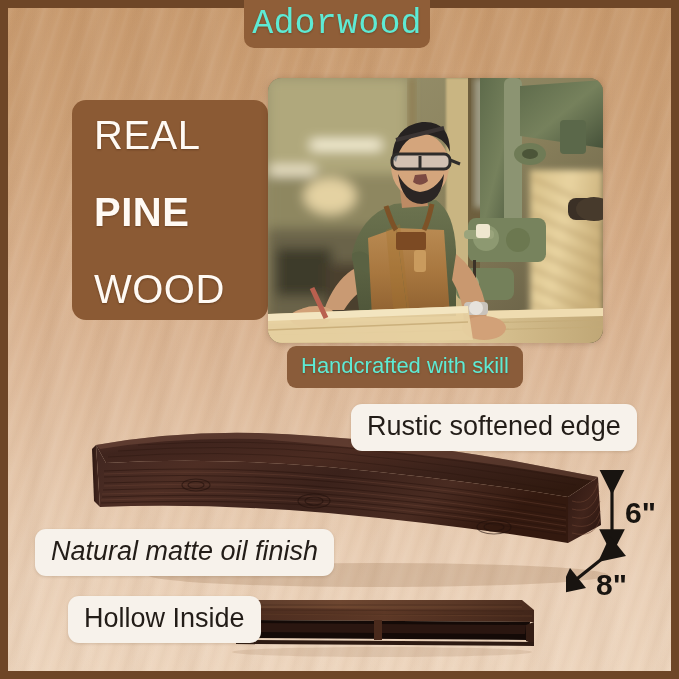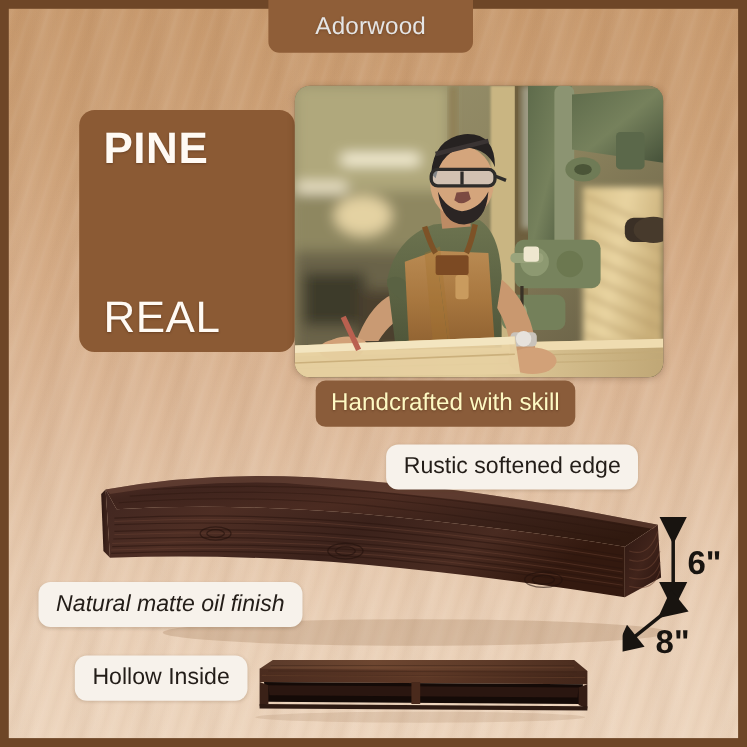--- a/index.html
+++ b/index.html
@@ -62,25 +62,26 @@
   .brand-tab {
     position: absolute;
     left: 244px; top: 0px;
     width: 186px; height: 48px;
     background: #8f5e38;
     border-radius: 0 0 10px 10px;
     display: flex; align-items: center; justify-content: center;
     z-index: 7;
   }
   .brand-tab .txt {
-    color: #e5e5e5;
-    font-size: 22px;
+    color: #5eead4;
+    font-size: 35px;
     letter-spacing: .2px;
     line-height: 1;
     text-shadow: 0 1px 2px rgba(60,32,12,.35);
+    font-family: Liberation Mono, monospace;
   }
 
   
   .headline-box {
     position: absolute;
     left: 72px; top: 100px;
     width: 196px; height: 220px;
     background: #8b5a34;
     border-radius: 14px 14px 14px 14px;
     z-index: 3;
@@ -108,37 +109,37 @@
     background: #6f6d4b;
     box-shadow: 0 1px 6px rgba(70,40,18,.25);
   }
   .photo svg { display: block; width: 100%; height: 100%; }
 
   
   .label-dark {
     position: absolute;
     background: #8a5c3a;
     border-radius: 9px;
-    color: #fef9c3;
+    color: #5eead4;
     font-size: 22px;
     line-height: 1;
     padding: 9px 14px 11px;
     white-space: nowrap;
     z-index: 8;
     text-shadow: 0 1px 2px rgba(55,28,10,.35);
   }
   .label-handcraft { left: 287px; top: 346px; }
 
   
   .label-light {
     position: absolute;
     background: #f7f2eb;
     border-radius: 11px;
     color: #231d18;
-    font-size: 21px;
+    font-size: 27px;
     line-height: 1;
     padding: 9px 16px 11px;
     white-space: nowrap;
     z-index: 8;
     box-shadow: 0 1px 3px rgba(90,60,35,.18);
   }
   .label-edge    { left: 351px; top: 404px; }
   .label-finish  { left: 35px;  top: 529px; font-style: italic; }
   .label-hollow  { left: 68px;  top: 596px; }
 
@@ -170,22 +171,23 @@
   <div class="panel">
     <div class="grain"></div>
     <div class="grain2"></div>
   </div>
 
   <div class="brand-tab">
     <span class="txt">Adorwood</span>
   </div>
 
   <div class="headline-box">
+    <span class="line">REAL</span>
     <span class="line bold">PINE</span>
-    <span class="line">REAL</span>
+    <span class="line">WOOD</span>
   </div>
 
   <div class="photo">
     <svg viewBox="0 0 335 265" preserveAspectRatio="xMidYMid slice">
       <defs>
         <linearGradient id="wallg" x1="0" y1="0" x2="0" y2="1">
           <stop offset="0" stop-color="#8d8a63"></stop>
           <stop offset="0.45" stop-color="#a09a70"></stop>
           <stop offset="1" stop-color="#6d6247"></stop>
         </linearGradient>

